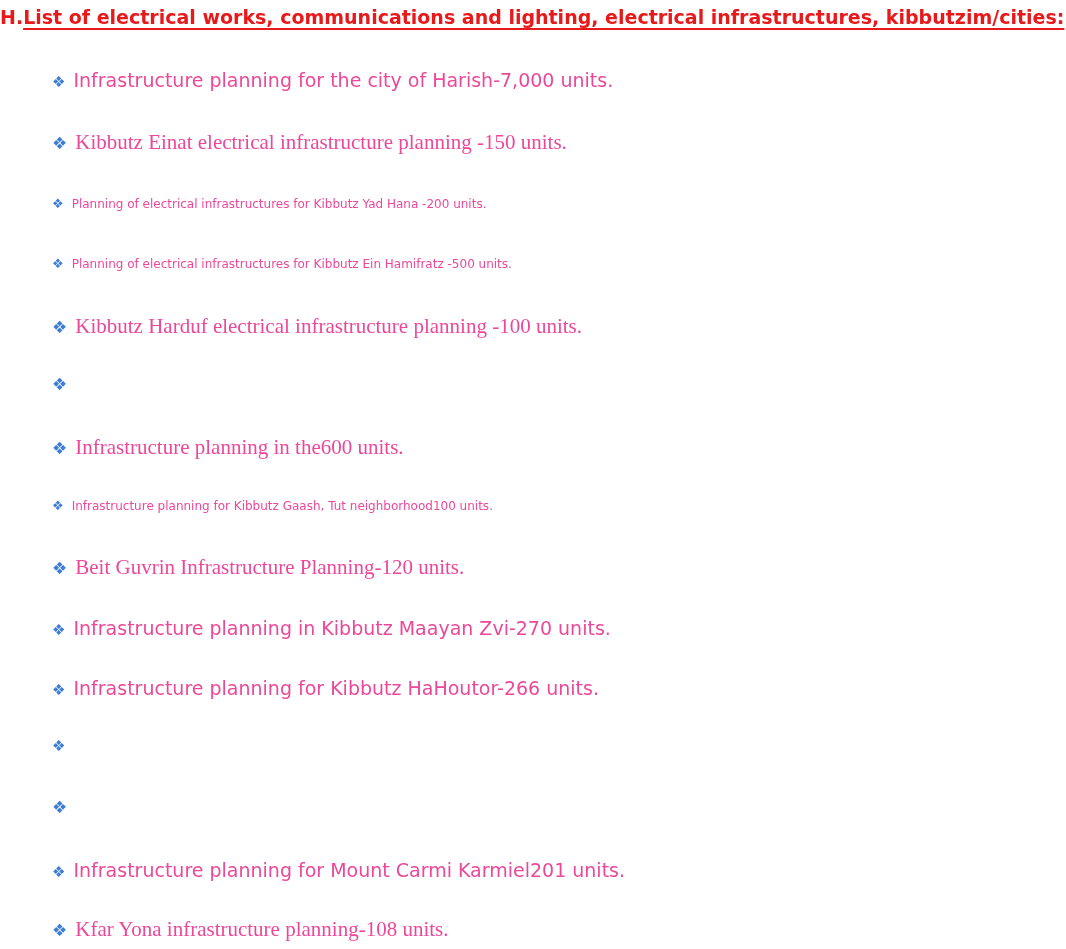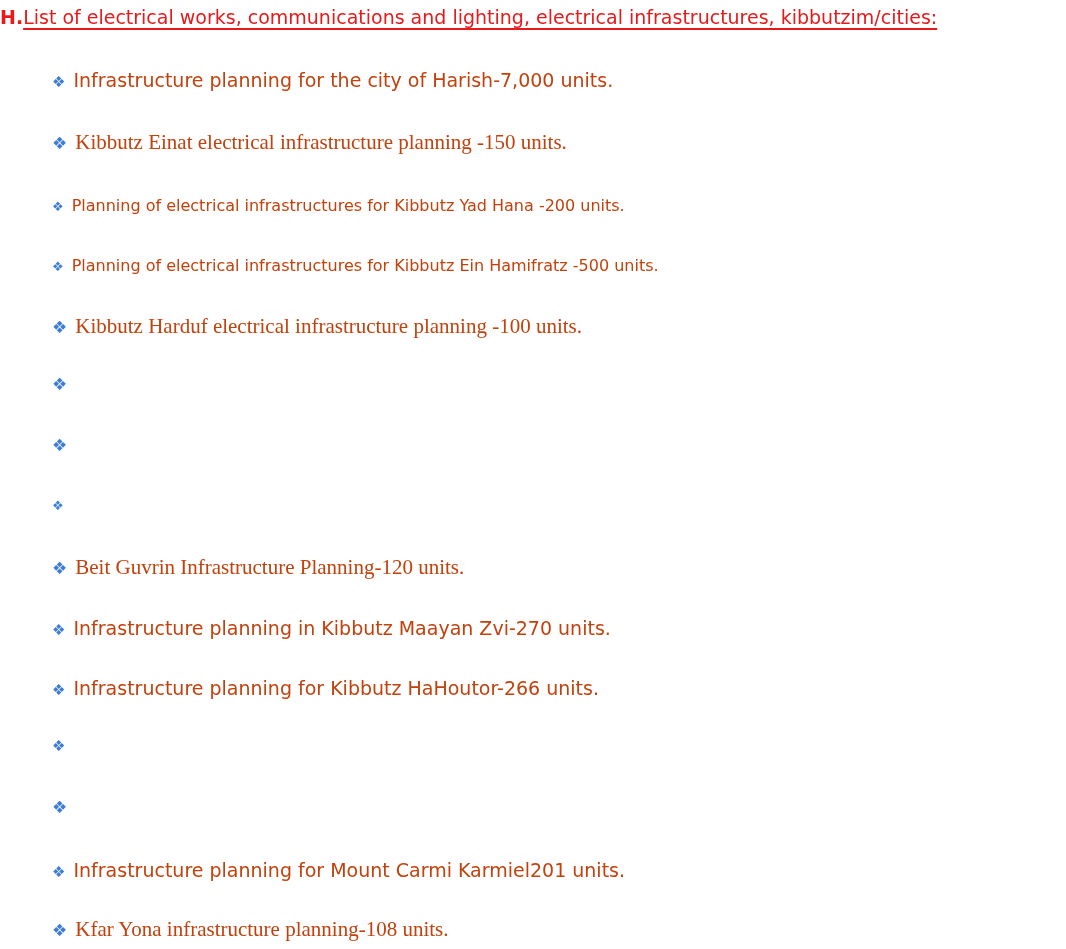--- a/index.html
+++ b/index.html
@@ -31,21 +31,21 @@
   }
   .heading-marker {
     color: #e8191b;
     font-weight: bold;
     font-size: 19px;
     line-height: 26px;
     padding-left: 0px;
   }
   .heading-text {
     color: #e8191b;
-    font-weight: normal;
+    font-weight: bold;
     font-size: 19px;
     line-height: 26px;
     text-decoration: underline;
     text-underline-offset: 4px;
     text-decoration-thickness: 2px;
   }
 
   
   .list {
     margin: 0;
@@ -57,31 +57,31 @@
     align-items: baseline;
     color: #3b7dd8;
     padding-left: 52px;
   }
   .bullet {
     color: #3b7dd8;
     flex: 0 0 auto;
     margin-right: 8px;
   }
   .item-text {
-    color: #c2410c;
+    color: #ec4899;
     white-space: nowrap;
   }
 
   
   .sz-lg .bullet  { font-size: 17px; }
   .sz-lg .item-text { font-size: 21px; font-family: Liberation Serif, serif; }
   .sz-md .bullet  { font-size: 15px; }
   .sz-md .item-text { font-size: 19px; }
   .sz-sm .bullet  { font-size: 13px; }
-  .sz-sm .item-text { font-size: 16px; }
+  .sz-sm .item-text { font-size: 12px; }
 </style>
 </head>
 <body>
 
 <div class="page">
 
   <div class="heading">
     <span class="heading-marker">H.</span>
     <span class="heading-text">List of electrical works, communications and lighting, electrical infrastructures, kibbutzim/cities:</span>
   </div>
@@ -105,23 +105,25 @@
       </li>
       <li class="item sz-lg" style="position: absolute; left: 0px; top: 314px;">
         <span class="bullet">❖</span>
         <span class="item-text">Kibbutz Harduf electrical infrastructure planning -100 units.</span>
       </li>
       <li class="item sz-lg" style="position: absolute; left: 0px; top: 374px;">
         <span class="bullet">❖</span>
       </li>
       <li class="item sz-lg" style="position: absolute; left: 0px; top: 435px;">
         <span class="bullet">❖</span>
+        <span class="item-text">Infrastructure planning in the600 units.</span>
       </li>
       <li class="item sz-sm" style="position: absolute; left: 0px; top: 498px;">
         <span class="bullet">❖</span>
+        <span class="item-text">Infrastructure planning for Kibbutz Gaash, Tut neighborhood100 units.</span>
       </li>
       <li class="item sz-lg" style="position: absolute; left: 0px; top: 555px;">
         <span class="bullet">❖</span>
         <span class="item-text">Beit Guvrin Infrastructure Planning-120 units.</span>
       </li>
       <li class="item sz-md" style="position: absolute; left: 0px; top: 617px;">
         <span class="bullet">❖</span>
         <span class="item-text">Infrastructure planning in Kibbutz Maayan Zvi-270 units.</span>
       </li>
       <li class="item sz-md" style="position: absolute; left: 0px; top: 677px;">

